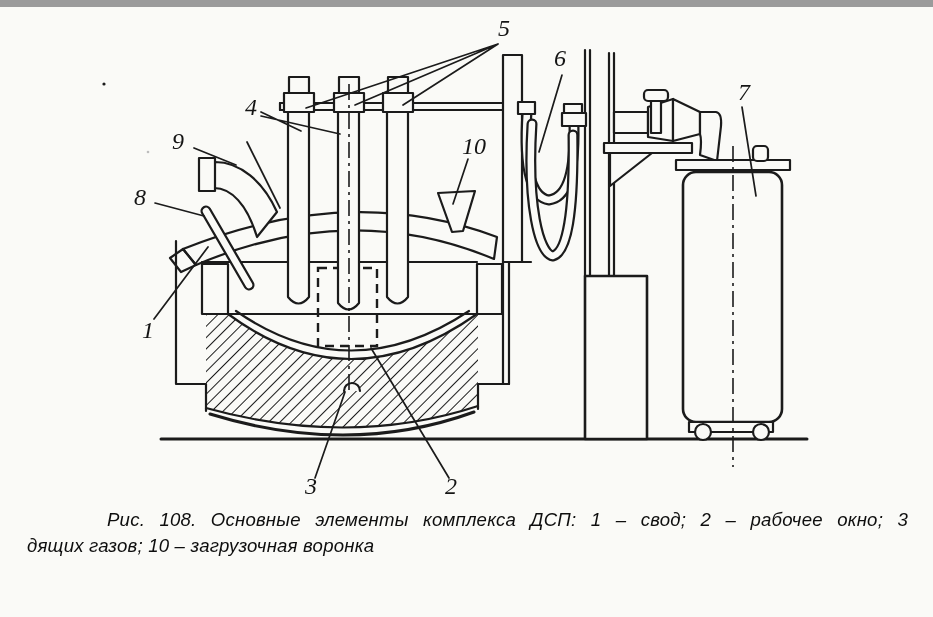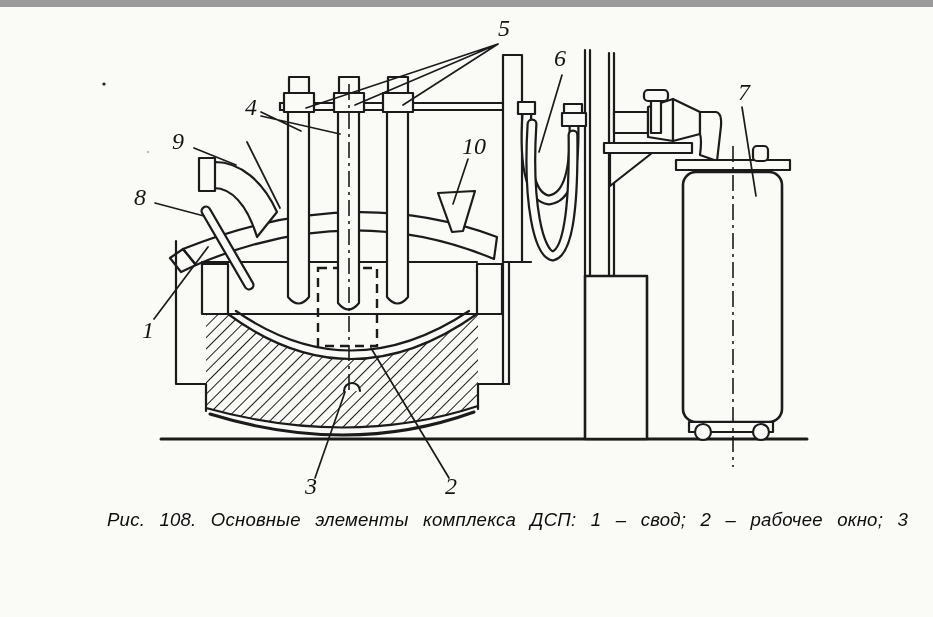--- a/index.html
+++ b/index.html
@@ -168,14 +168,15 @@
 
     <g>
       <circle cx="104" cy="84" r="1.6" fill="#1b1b1b"></circle>
       <circle cx="148" cy="152" r="1.3" fill="#bdbdbd"></circle>
       <rect x="545" y="501" width="5" height="4" fill="#cccccc"></rect>
     </g>
   </svg>
 
   <div id="caption">
     <div class="cap-just cap-first">Рис. 108. Основные элементы комплекса ДСП: 1 – свод; 2 – рабочее окно; 3</div>
+    <div>дящих газов; 10 – загрузочная воронка</div>
   </div>
 </div>
 
 </body></html>

